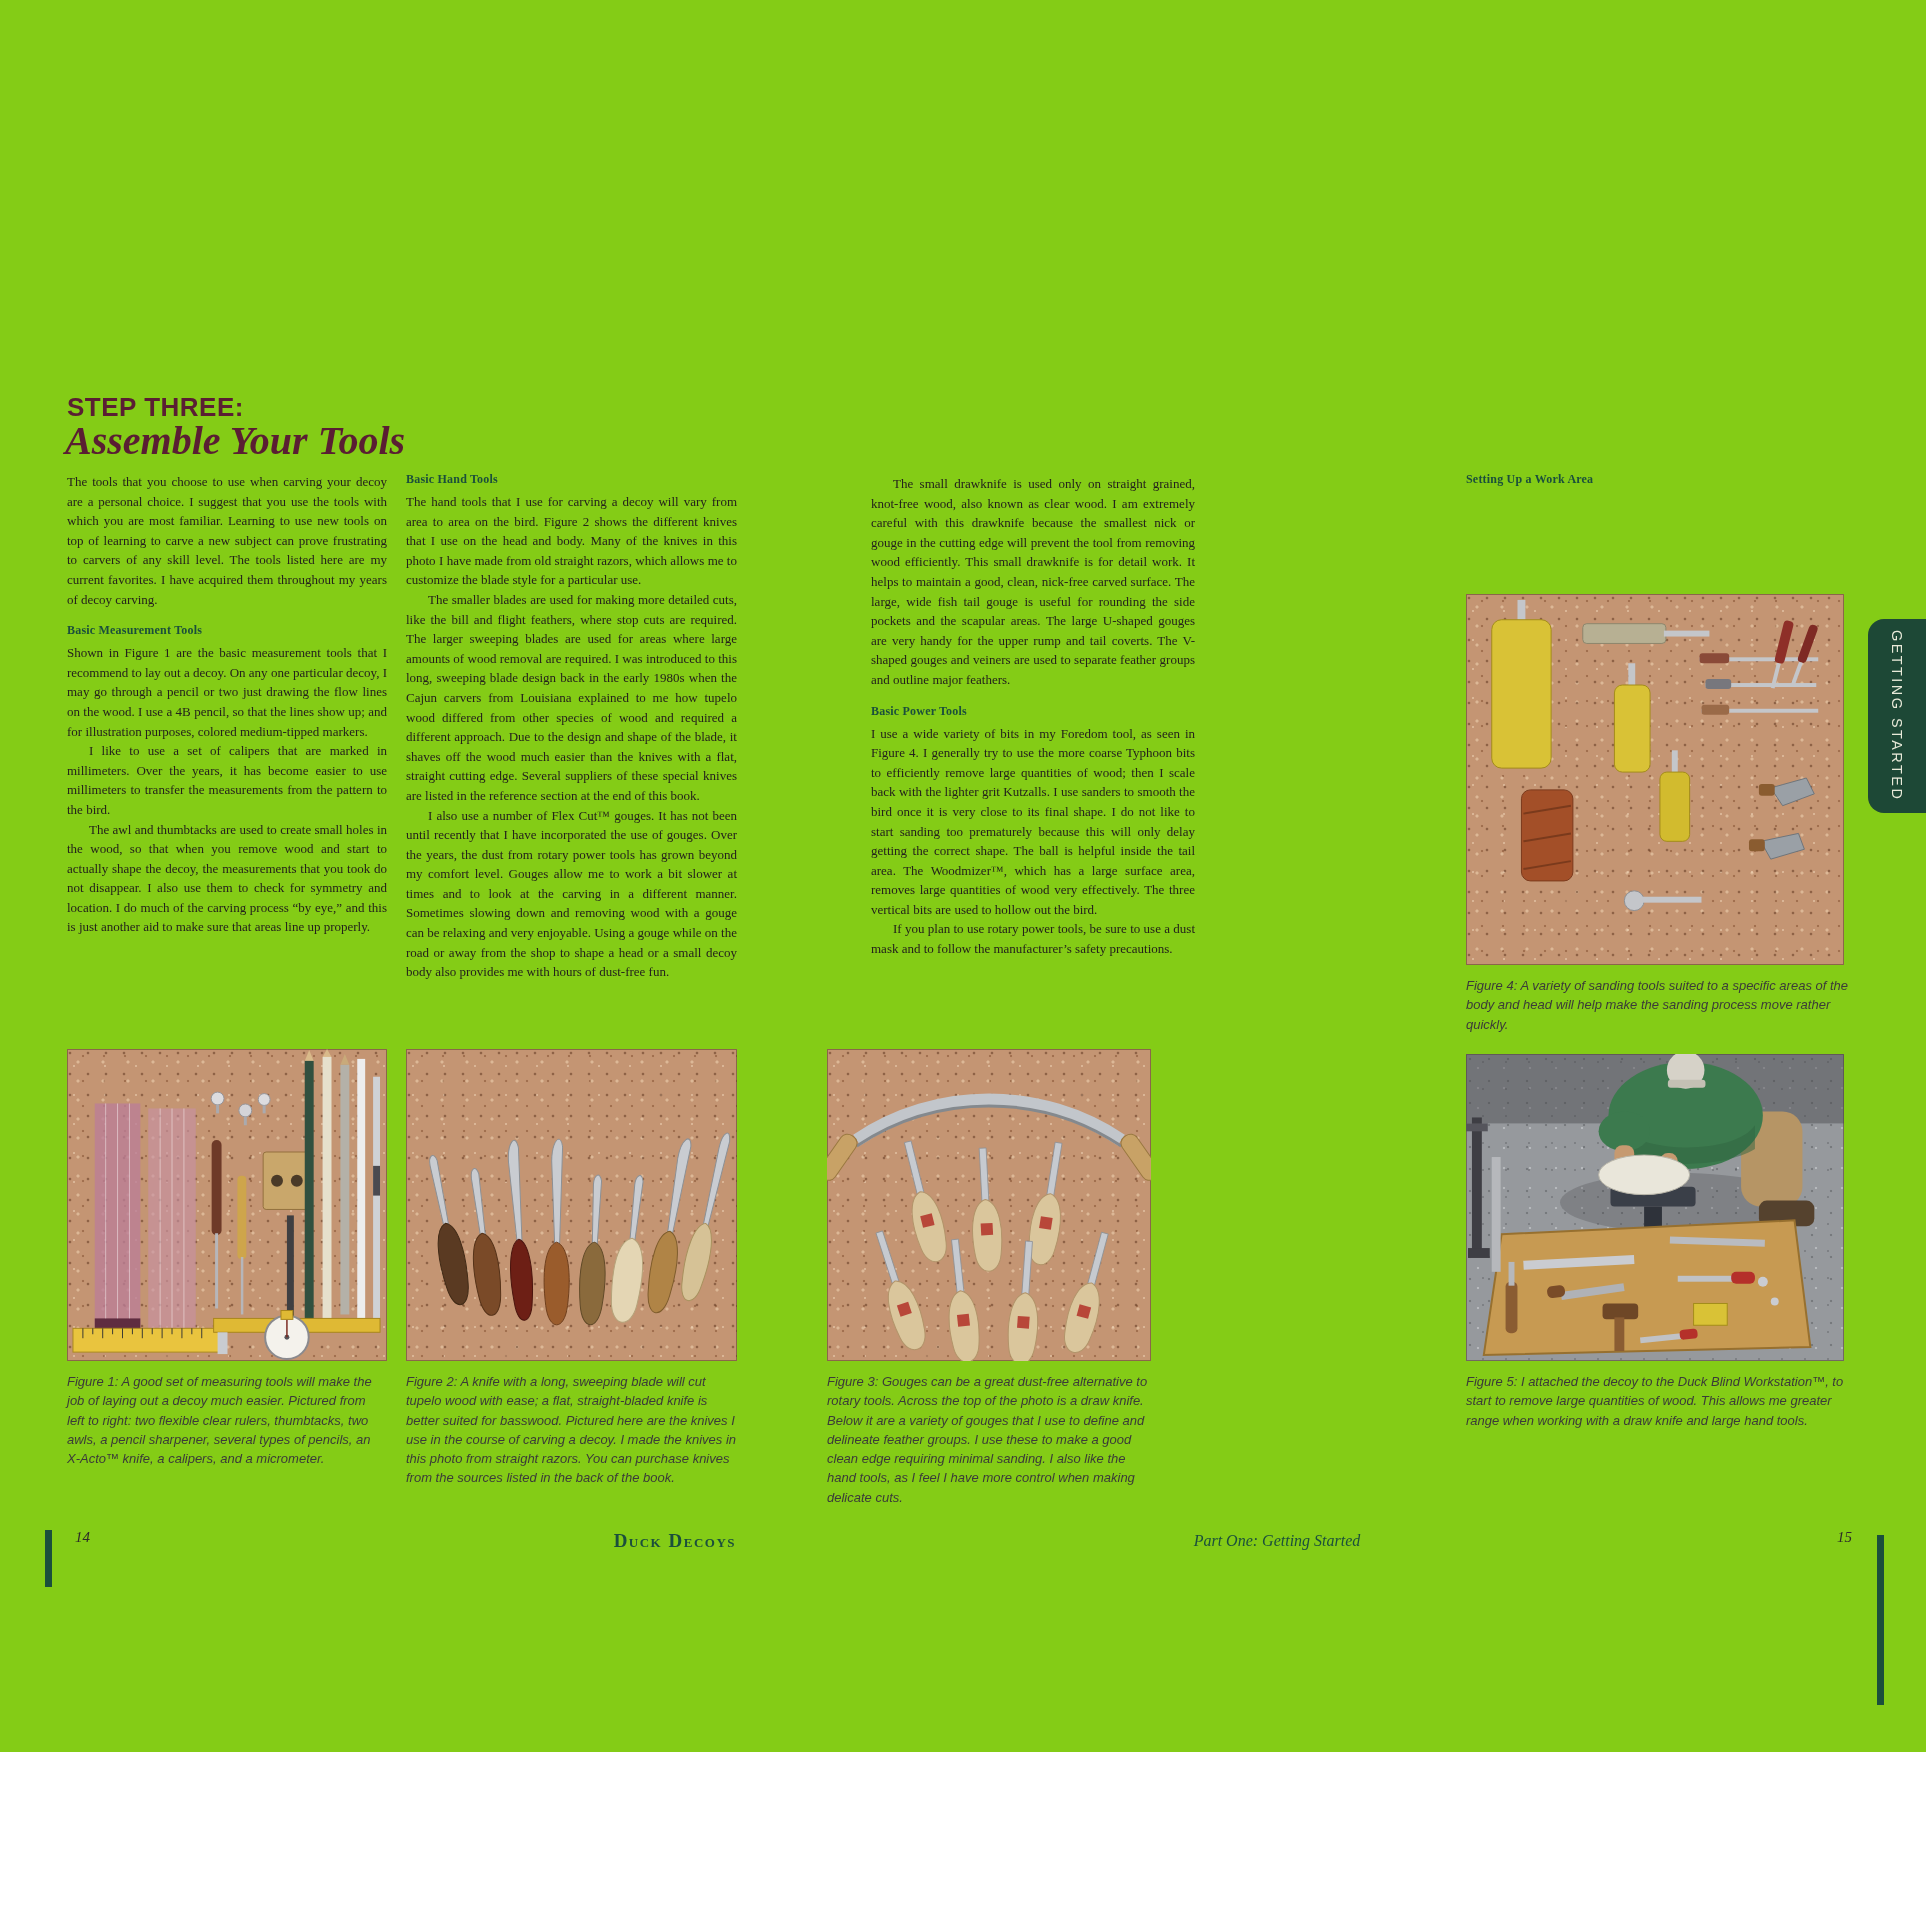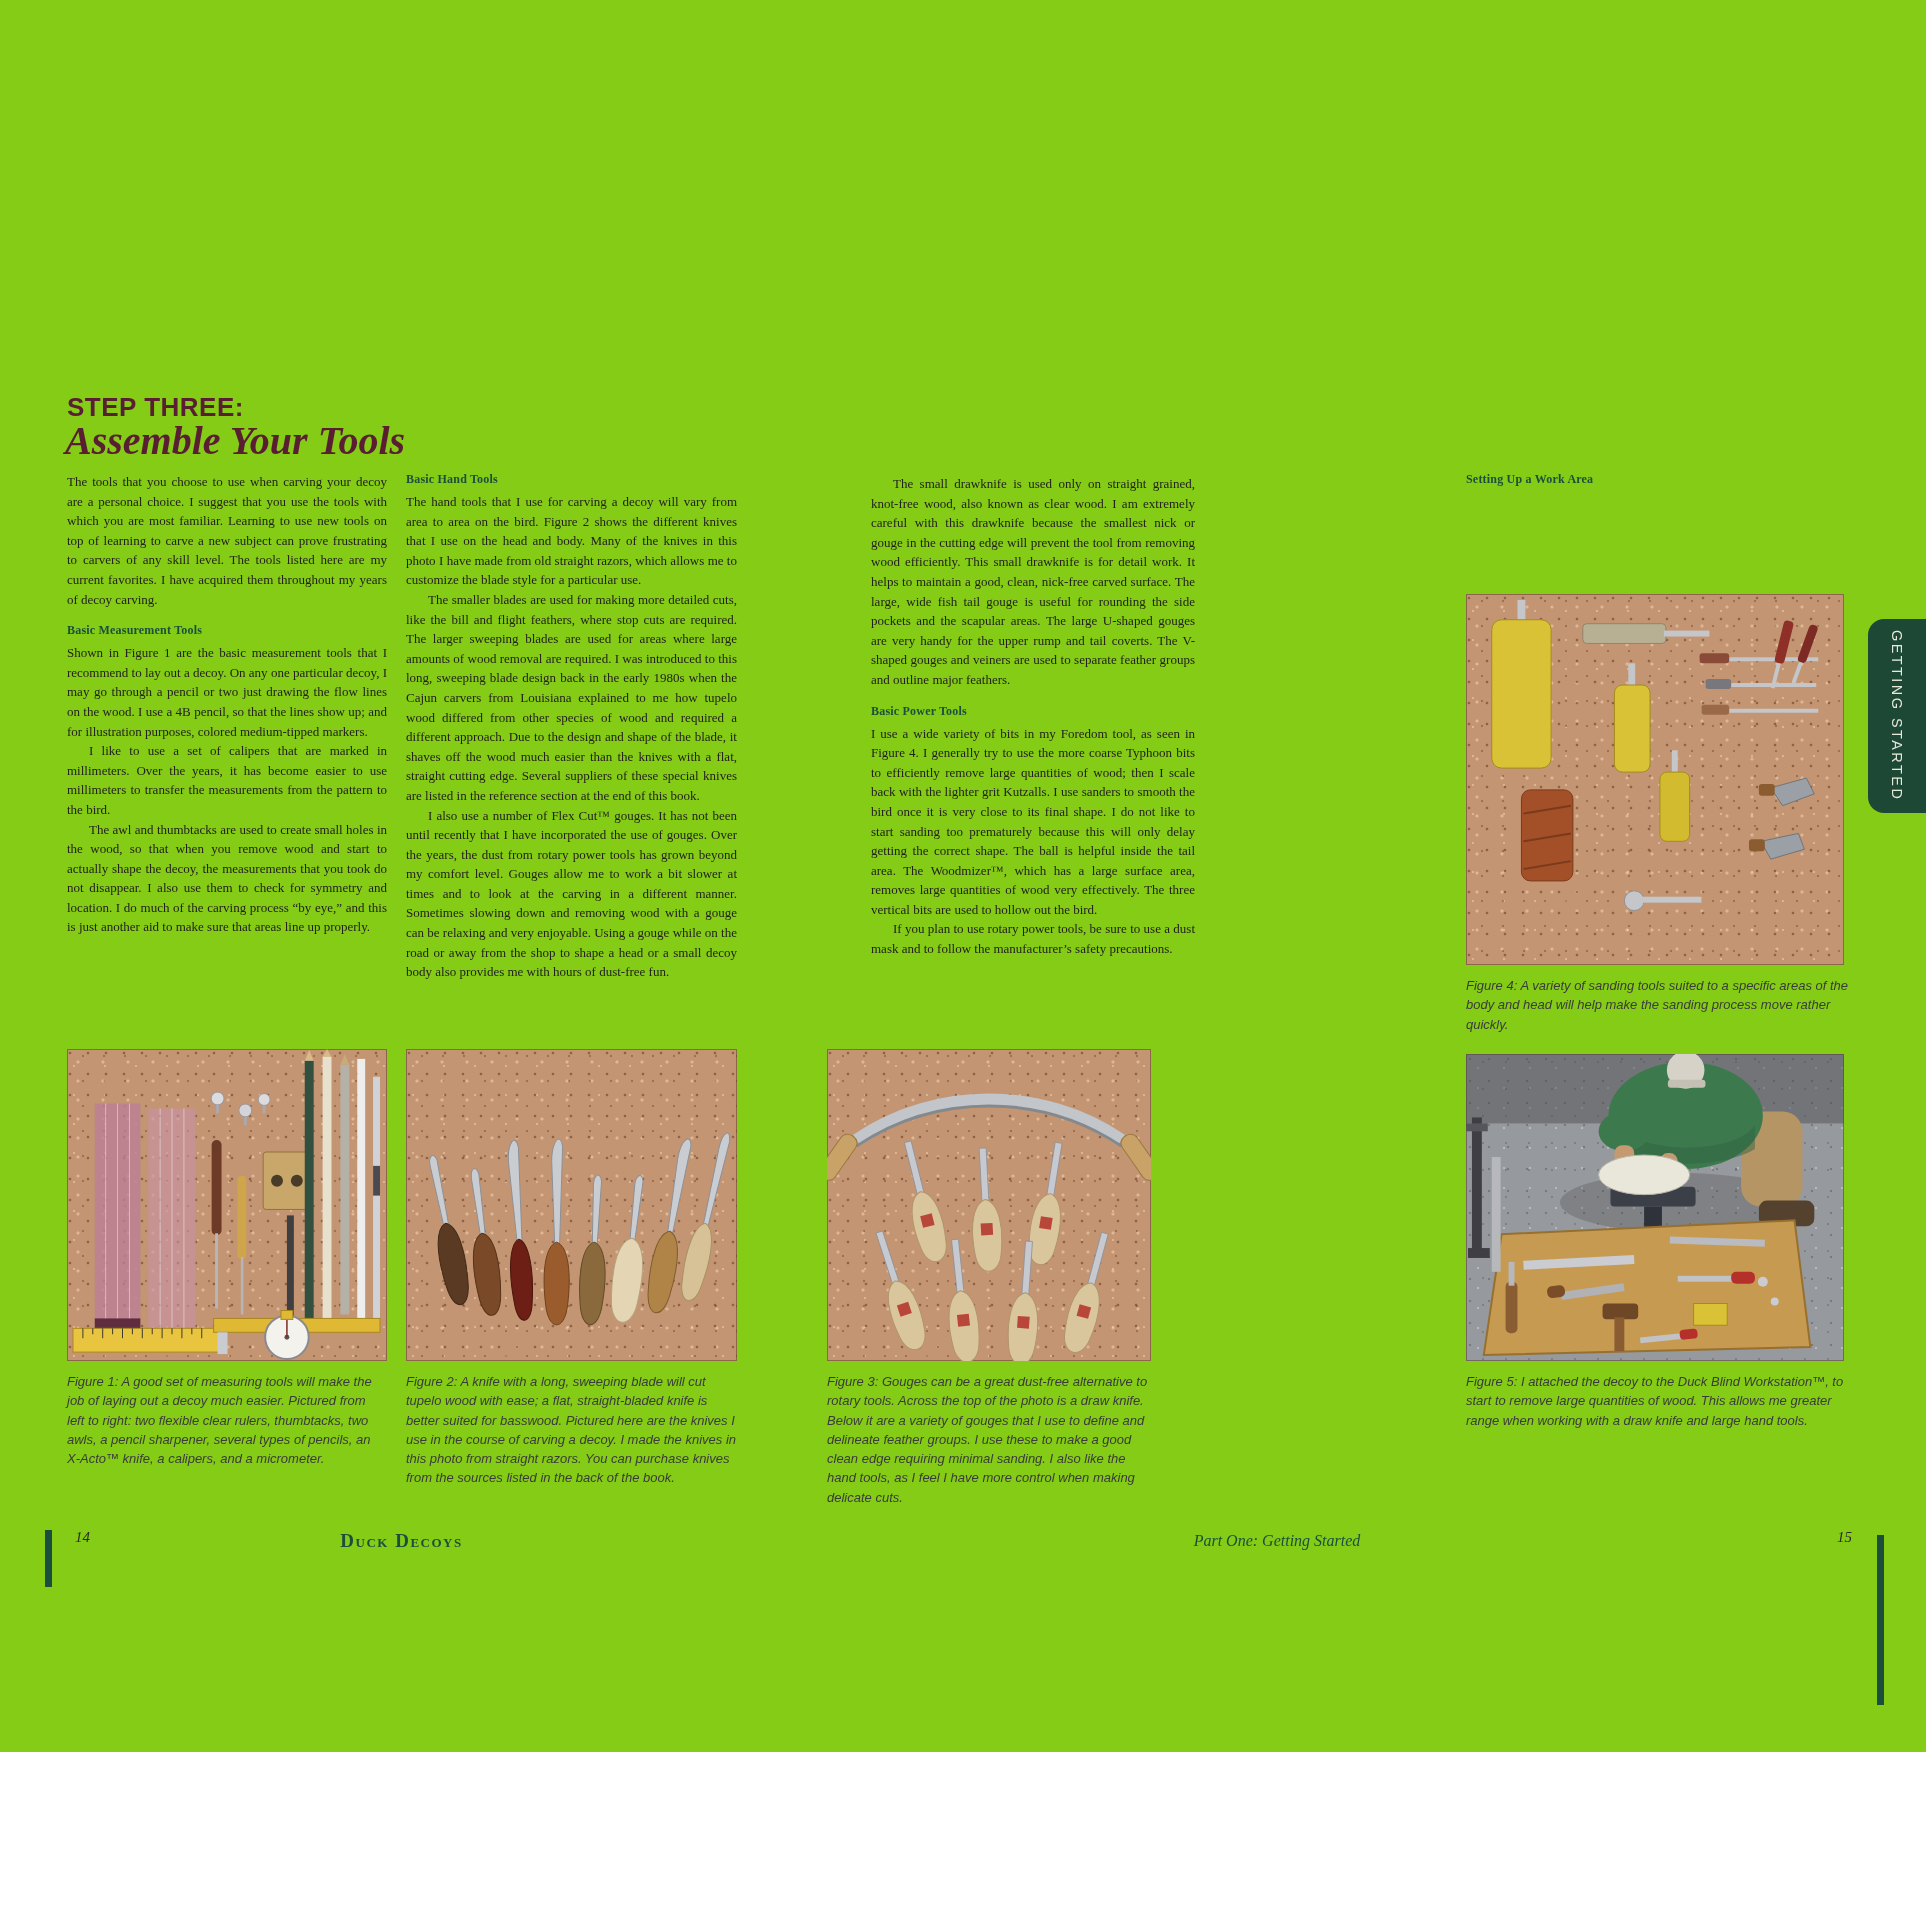--- a/index.html
+++ b/index.html
@@ -54,21 +54,21 @@
   #cap5{left:1466px;top:1372px;width:384px;}
 
   .tab{position:absolute;left:1868px;top:619px;width:58px;height:194px;background:var(--tabgreen);border-radius:16px 0 0 16px;display:flex;align-items:center;justify-content:center;writing-mode:vertical-rl;color:#e8ead9;font-family:"Liberation Sans",sans-serif;font-size:14.4px;letter-spacing:2.5px;}
 
   .footer-bar{position:absolute;width:7px;background:var(--green);}
   #bar-left{left:45px;top:1530px;height:57px;}
   #bar-right{left:1877px;top:1535px;height:170px;}
   .page-num{position:absolute;font-style:italic;font-size:15px;color:#2e2c28;}
   #pn-left{left:75px;top:1529px;}
   #pn-right{left:1837px;top:1529px;}
-  #book-title{position:absolute;left:67px;top:1530px;width:669px;text-align:center;font-variant:small-caps;font-weight:700;letter-spacing:1.5px;font-size:19px;color:var(--green);}
+  #book-title{position:absolute;left:67px;top:1530px;width:669px;text-align:right;font-variant:small-caps;font-weight:700;letter-spacing:1.5px;font-size:19px;color:var(--green);}
   #part-title{position:absolute;left:1000px;top:1532px;width:554px;text-align:center;font-style:italic;font-size:16px;color:var(--green);}
 </style>
 </head>
 <body>
 
 <div id="canvas">
 
   <div class="kicker">STEP THREE:</div>
   <div class="main-title">Assemble Your Tools</div>
 

